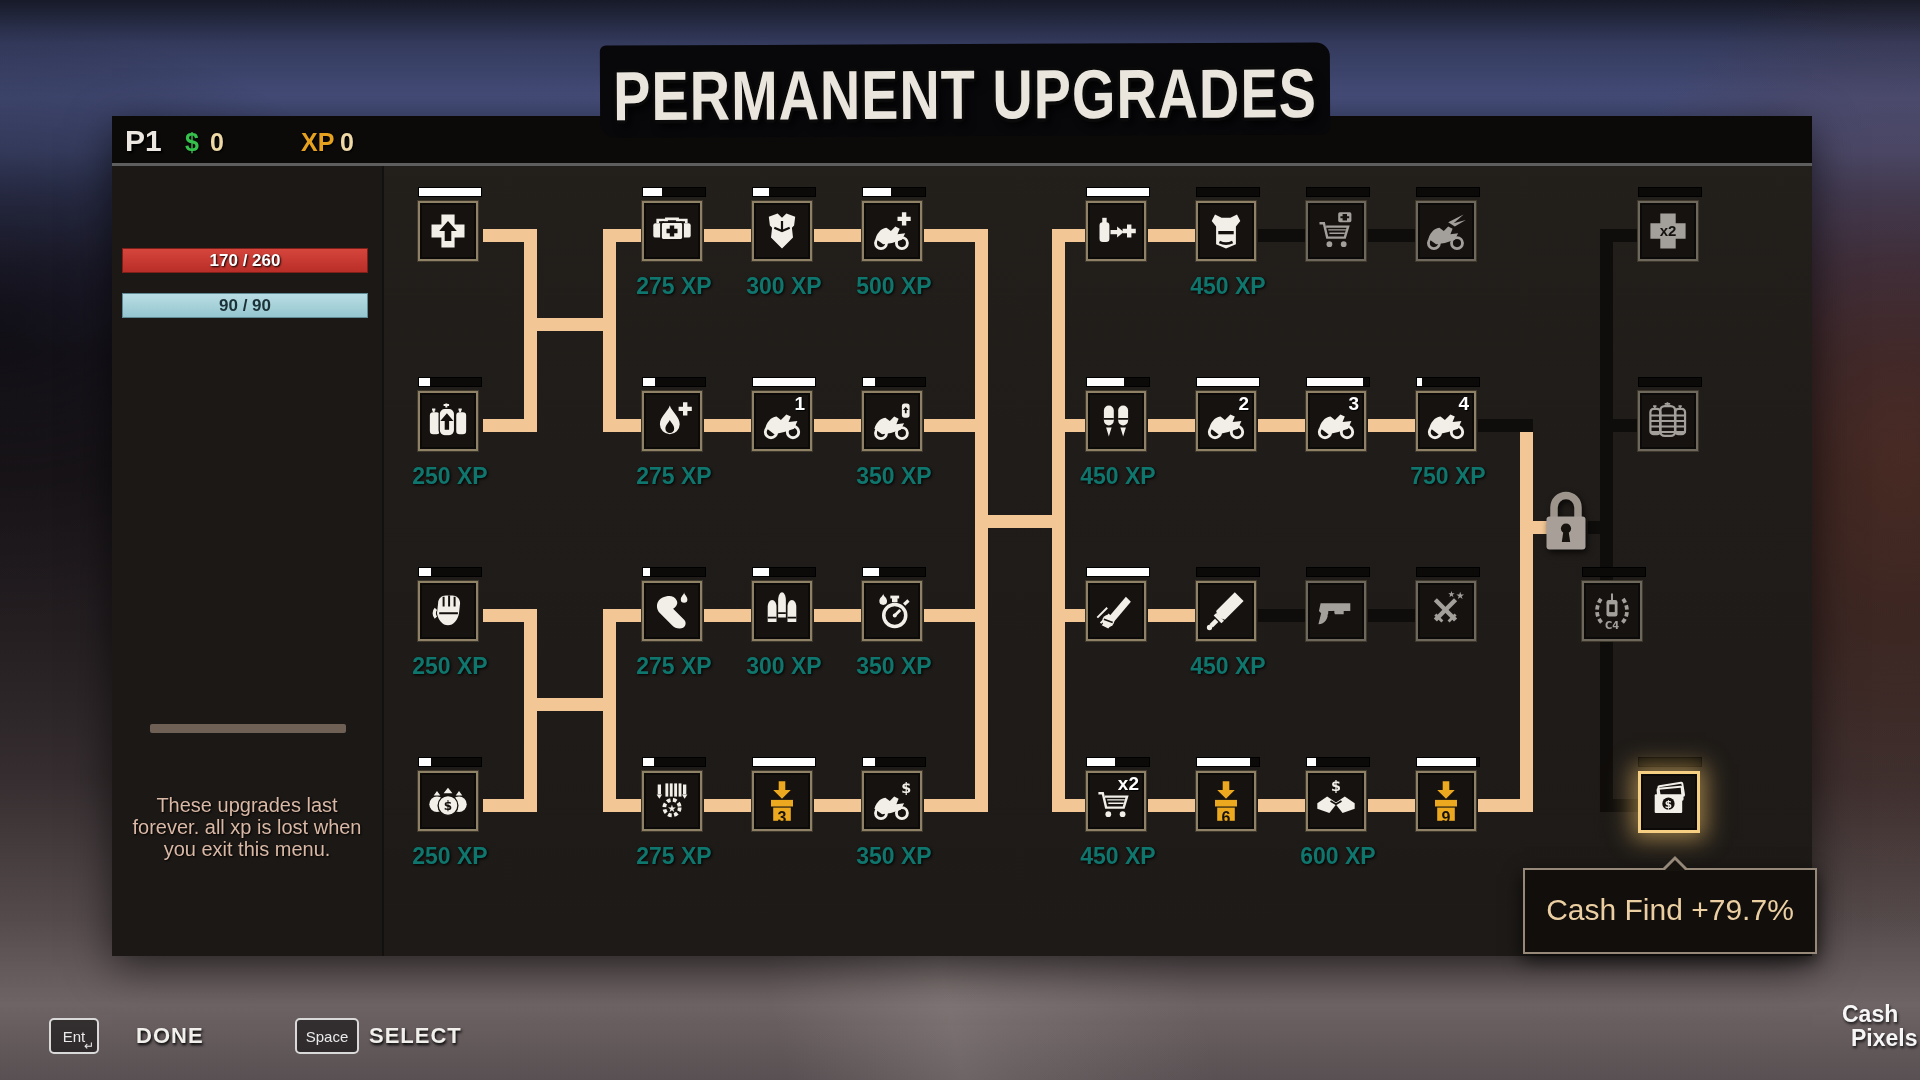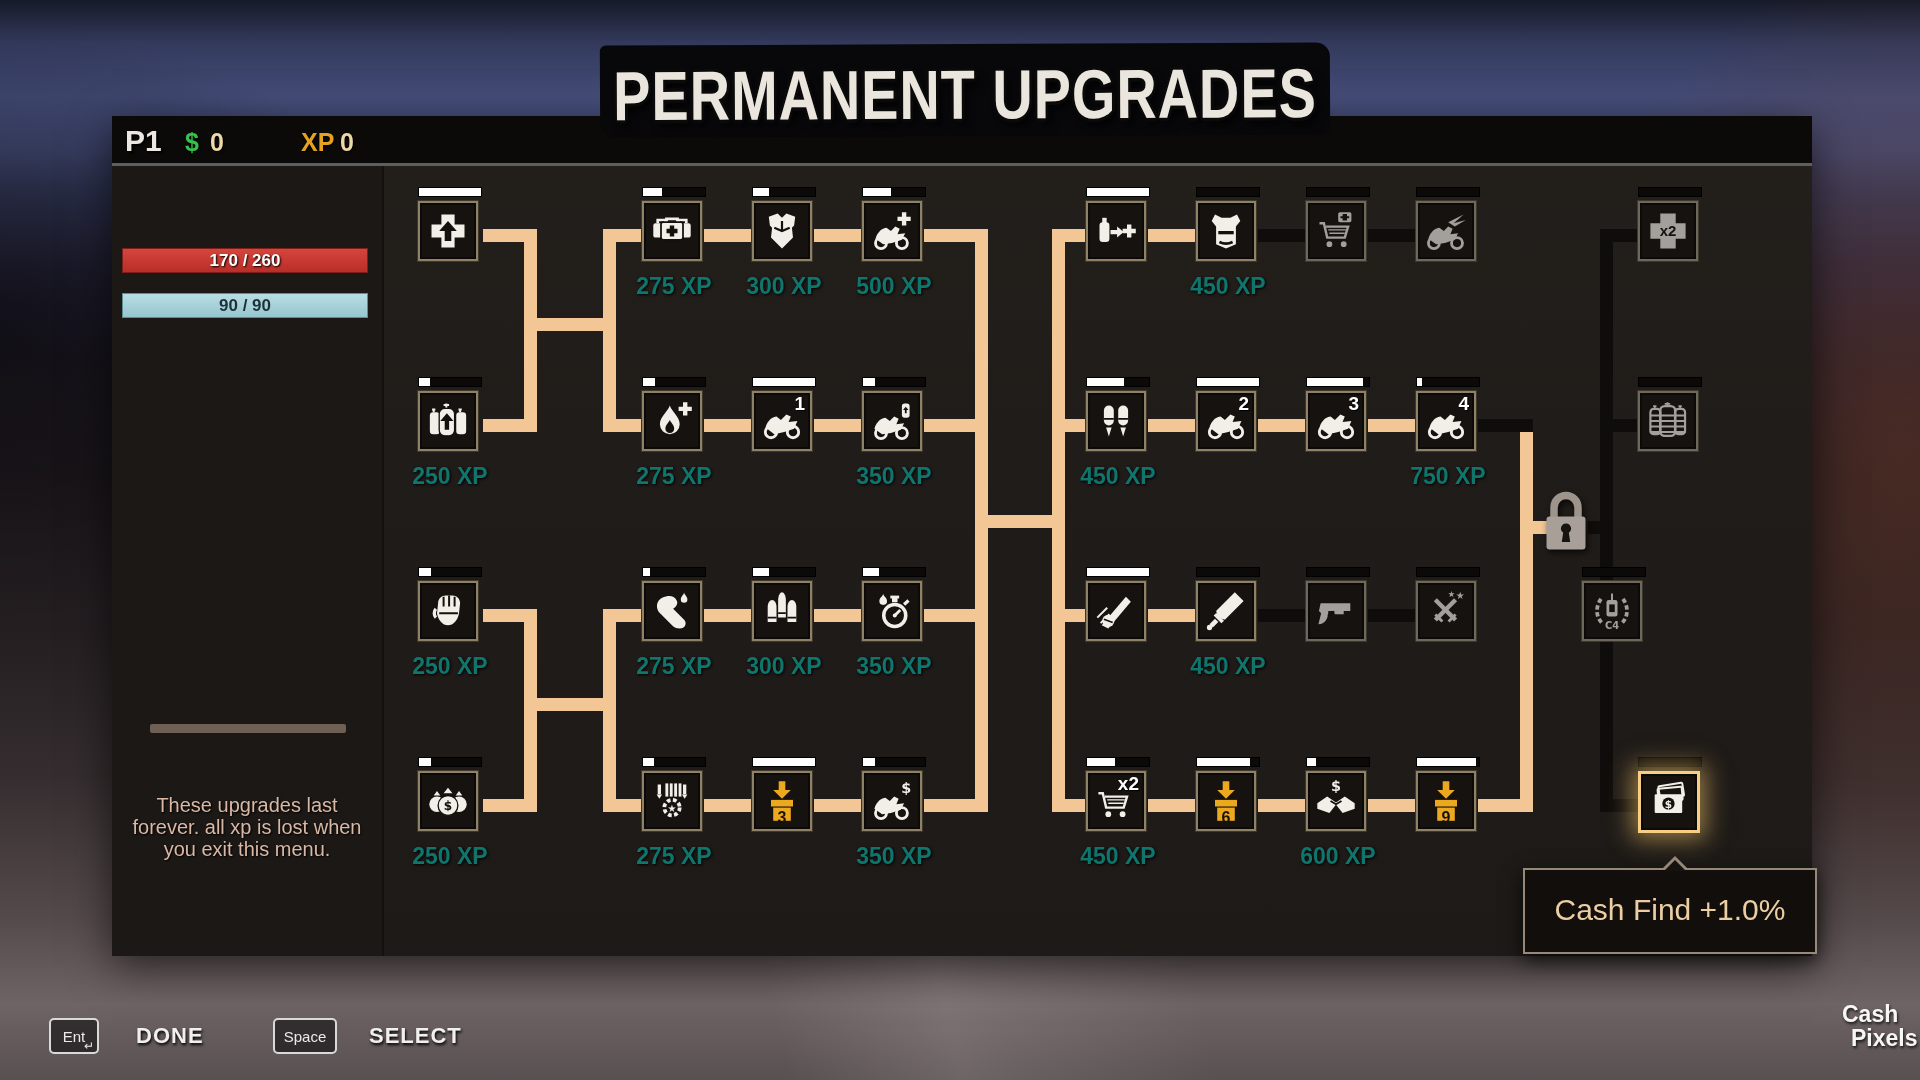--- a/index.html
+++ b/index.html
@@ -713,29 +713,29 @@
 </div>
 
 <svg class="lock" width="54" height="66" viewBox="0 0 36 44">
   <path d="M10 20v-7a8 8 0 0116 0v7" fill="none" stroke="#9d958c" stroke-width="5"></path>
   <rect x="5" y="19" width="26" height="22" rx="2" fill="#a8a098"></rect>
   <circle cx="18" cy="27" r="3.4" fill="#17130f"></circle>
   <path d="M16.4 28h3.2l1.2 8h-5.6z" fill="#17130f"></path>
 </svg>
 
 <div class="tt">
-  <span>Cash Find +1.0%</span>
+  <span>Cash Find +79.7%</span>
 </div>
 
 <div class="key" style="left:49px;top:1018px;width:46px;height:32px">
   <span>Ent</span>
   <span class="ret">↵</span>
 </div>
 <div class="klabel" style="left:136px;top:1023px">DONE</div>
-<div class="key" style="left:273px;top:1018px;width:60px;height:32px">
+<div class="key" style="left:295px;top:1018px;width:60px;height:32px">
   <span>Space</span>
 </div>
 <div class="klabel" style="left:369px;top:1023px">SELECT</div>
 
 <div class="wm">
   <div>Cash</div>
   <div style="margin-left:9px">Pixels</div>
 </div>
 
 </body></html>

